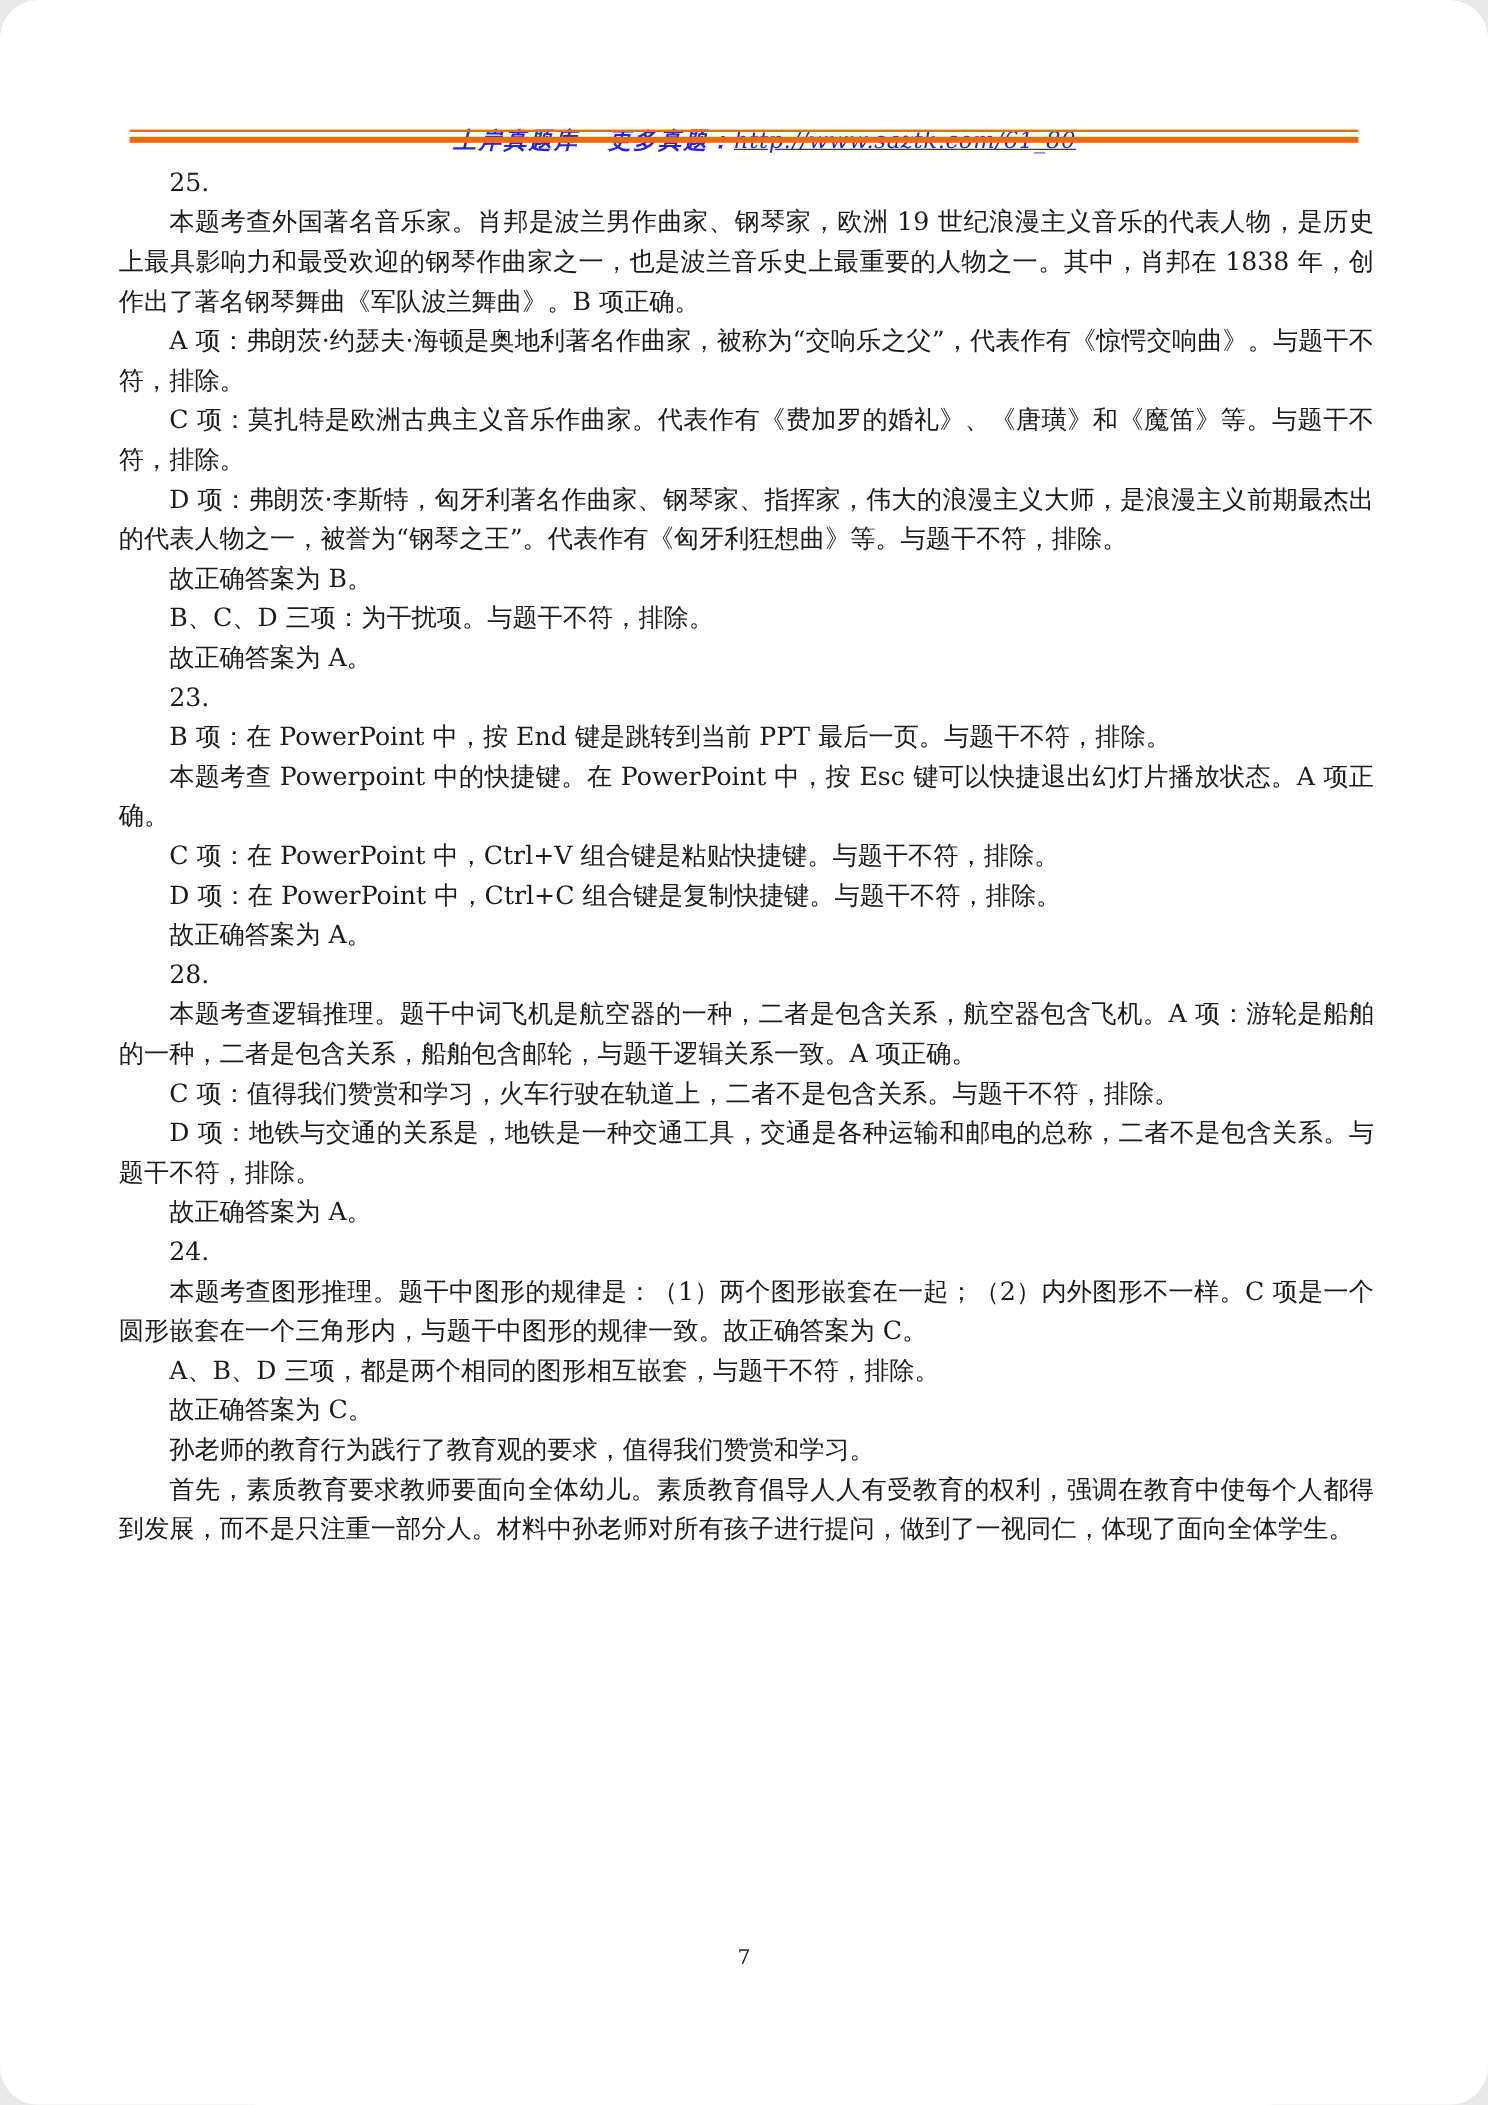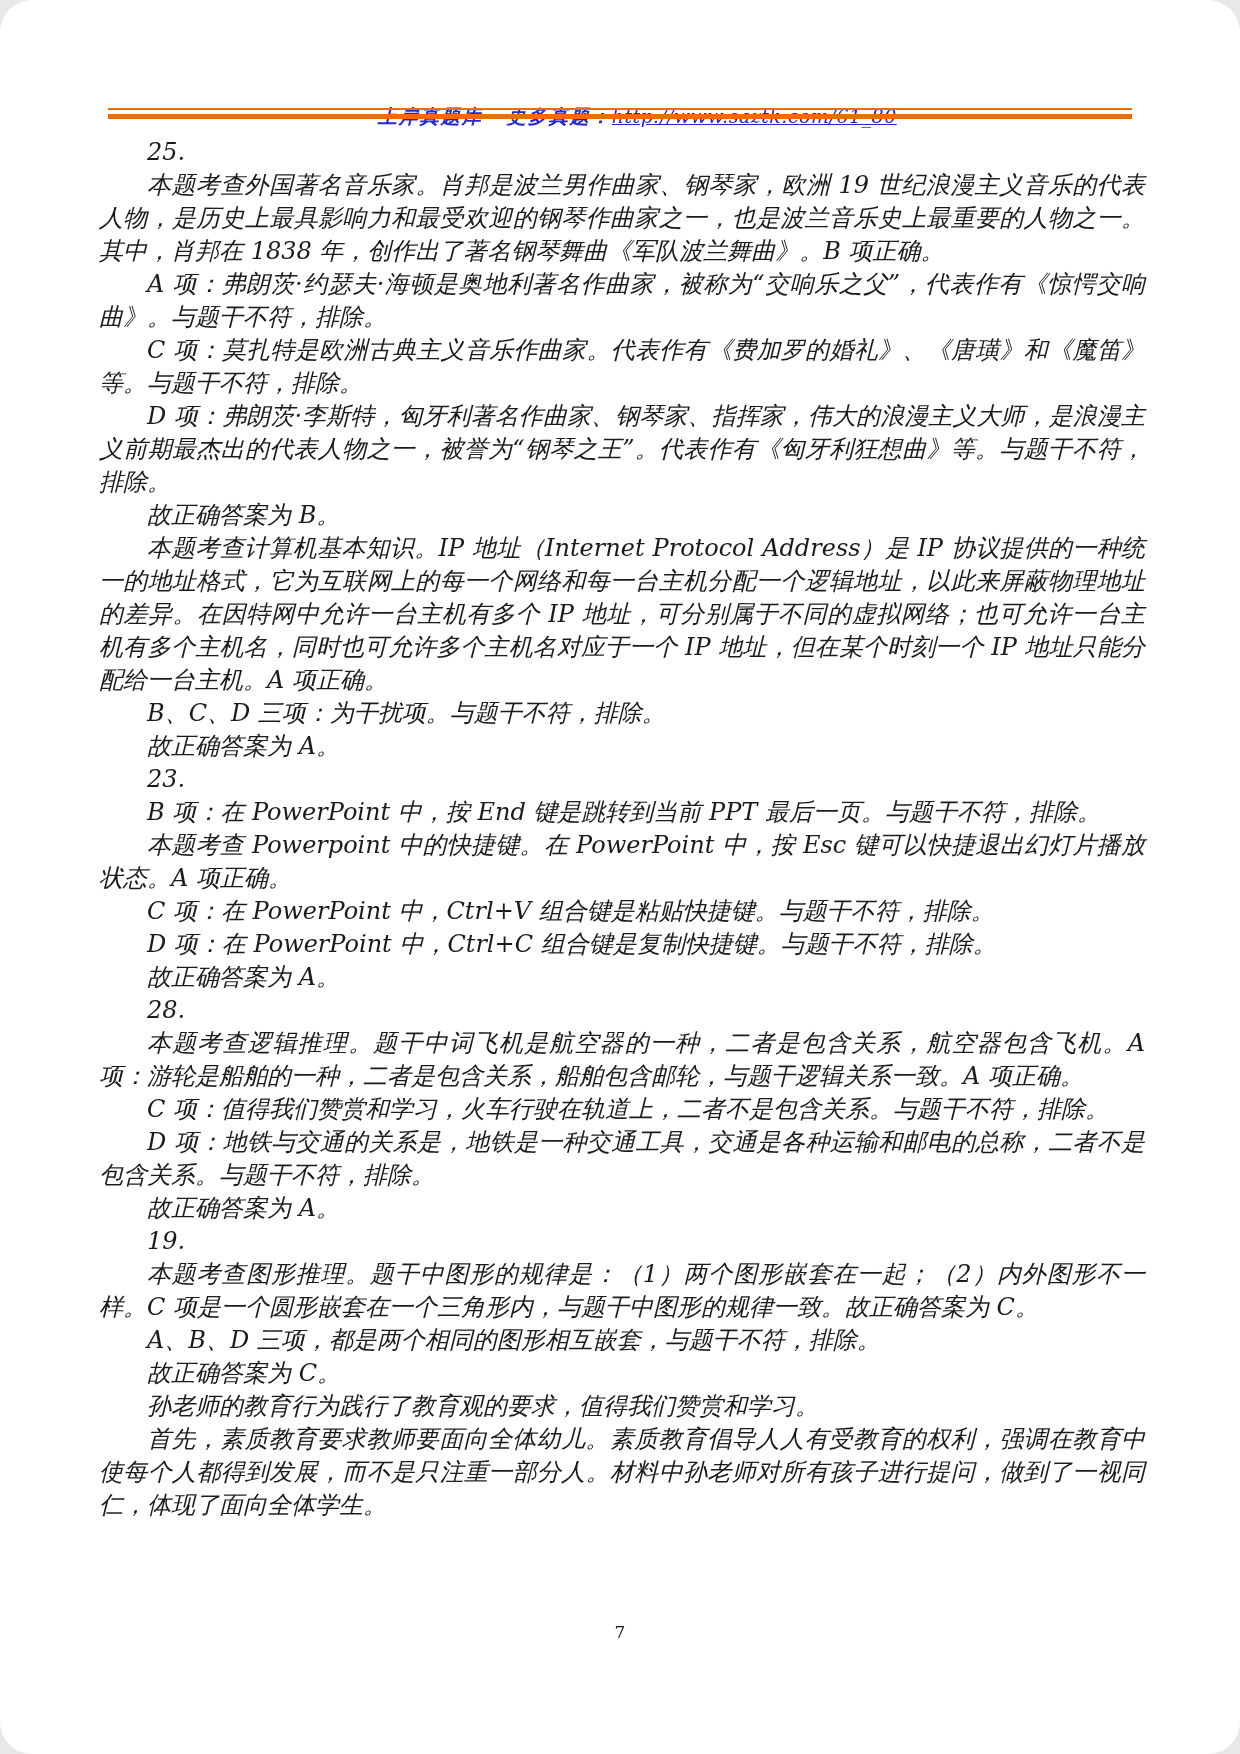--- a/index.html
+++ b/index.html
@@ -48,26 +48,25 @@
   .content {
     position: absolute;
     top: 136px;
     left: 99px;
     width: 1046px;
     color: #1b1b1b;
   }
   .content p {
     margin: 0;
     padding: 0;
-    font-size: 24px;
+    font-size: 21px;
     line-height: 33px;
     text-align: justify;
     text-indent: 2em;
     word-break: break-all;
-    font-style: italic;
   }
   .page-number {
     position: absolute;
     top: 1622px;
     left: 0;
     width: 100%;
     text-align: center;
     font-size: 17px;
     color: #1b1b1b;
   }
@@ -91,21 +90,20 @@
 
       <p>A 项：弗朗茨·约瑟夫·海顿是奥地利著名作曲家，被称为“交响乐之父”，代表作有《惊愕交响曲》。与题干不符，排除。</p>
 
       <p>C 项：莫扎特是欧洲古典主义音乐作曲家。代表作有《费加罗的婚礼》、《唐璜》和《魔笛》等。与题干不符，排除。</p>
 
       <p>D 项：弗朗茨·李斯特，匈牙利著名作曲家、钢琴家、指挥家，伟大的浪漫主义大师，是浪漫主义前期最杰出的代表人物之一，被誉为“钢琴之王”。代表作有《匈牙利狂想曲》等。与题干不符，排除。</p>
 
       <p>故正确答案为 B。</p>
 
 
-      <p>本题考查计算机基本知识。IP 地址（Internet Protocol Address）是 IP 协议提供的一种统一的地址格式，它为互联网上的每一个网络和每一台主机分配一个逻辑地址，以此来屏蔽物理地址的差异。在因特网中允许一台主机有多个 IP 地址，可分别属于不同的虚拟网络；也可允许一台主机有多个主机名，同时也可允许多个主机名对应于一个 IP 地址，但在某个时刻一个 IP 地址只能分配给一台主机。A 项正确。</p>
 
       <p>B、C、D 三项：为干扰项。与题干不符，排除。</p>
 
       <p>故正确答案为 A。</p>
 
       <p>23.</p>
 
       <p>B 项：在 PowerPoint 中，按 End 键是跳转到当前 PPT 最后一页。与题干不符，排除。</p>
 
       <p>本题考查 Powerpoint 中的快捷键。在 PowerPoint 中，按 Esc 键可以快捷退出幻灯片播放状态。A 项正确。</p>
@@ -120,21 +118,21 @@
 
       <p>本题考查逻辑推理。题干中词飞机是航空器的一种，二者是包含关系，航空器包含飞机。A 项：游轮是船舶的一种，二者是包含关系，船舶包含邮轮，与题干逻辑关系一致。A 项正确。</p>
 
 
       <p>C 项：值得我们赞赏和学习，火车行驶在轨道上，二者不是包含关系。与题干不符，排除。</p>
 
       <p>D 项：地铁与交通的关系是，地铁是一种交通工具，交通是各种运输和邮电的总称，二者不是包含关系。与题干不符，排除。</p>
 
       <p>故正确答案为 A。</p>
 
-      <p>19.</p>
+      <p>24.</p>
 
       <p>本题考查图形推理。题干中图形的规律是：（1）两个图形嵌套在一起；（2）内外图形不一样。C 项是一个圆形嵌套在一个三角形内，与题干中图形的规律一致。故正确答案为 C。</p>
 
       <p>A、B、D 三项，都是两个相同的图形相互嵌套，与题干不符，排除。</p>
 
       <p>故正确答案为 C。</p>
 
 
       <p>孙老师的教育行为践行了教育观的要求，值得我们赞赏和学习。</p>
 

